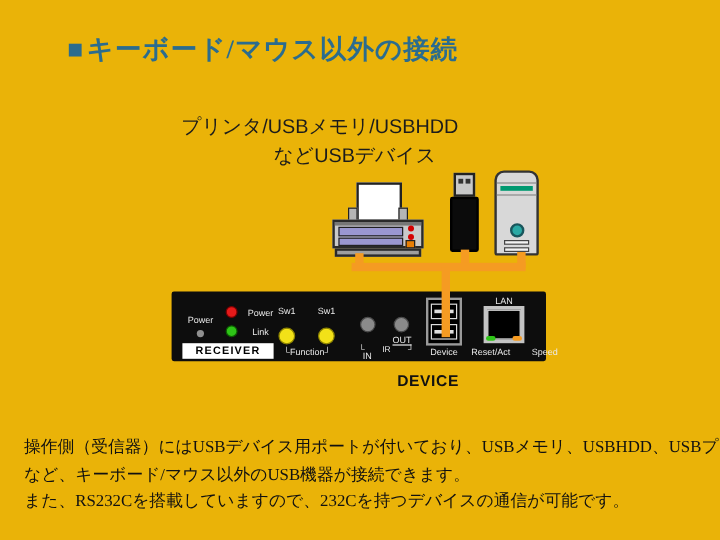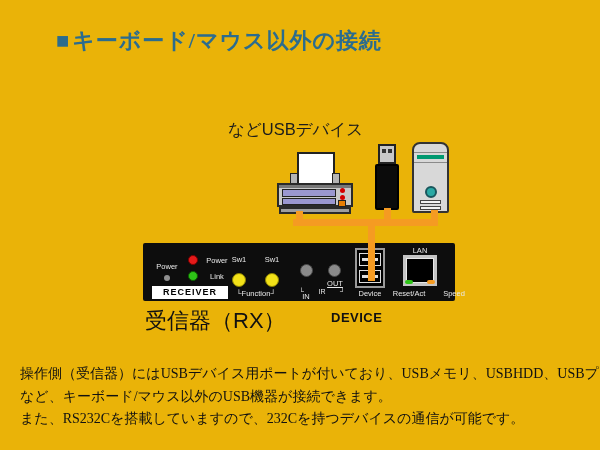--- a/index.html
+++ b/index.html
@@ -115,20 +115,21 @@
 </style>
 </head>
 <body>
 
 <div class="page">
 
   <div class="title">
     <span class="bullet">■</span><span>キーボード/マウス以外の接続</span>
   </div>
 
+  <div class="cap1">プリンタ/USBメモリ/USBHDD</div>
   <div class="cap2">などUSBデバイス</div>
 
   <div class="printer">
     <div class="paper"></div>
     <div class="brkt l"></div>
     <div class="brkt r"></div>
     <div class="pbody"></div>
     <div class="strip"></div>
     <div class="bar bar1"></div>
     <div class="bar bar2"></div>
@@ -200,21 +201,20 @@
     <div class="lbl lan-lbl">LAN</div>
     <div class="rj45">
       <div class="hole"></div>
       <div class="lled g"></div>
       <div class="lled o"></div>
     </div>
     <div class="lbl linkact-lbl">Reset/Act</div>
     <div class="lbl speed-lbl">Speed</div>
   </div>
 
-  <div class="rx-label">受信器（RX）</div>
   <div class="device-caption">DEVICE</div>
 
   <div class="bodytext">
     <div>操作側（受信器）にはUSBデバイス用ポートが付いており、USBメモリ、USBHDD、USBプリンタ</div>
     <div>など、キーボード/マウス以外のUSB機器が接続できます。</div>
     <div>また、RS232Cを搭載していますので、232Cを持つデバイスの通信が可能です。</div>
   </div>
 
 </div>
 

